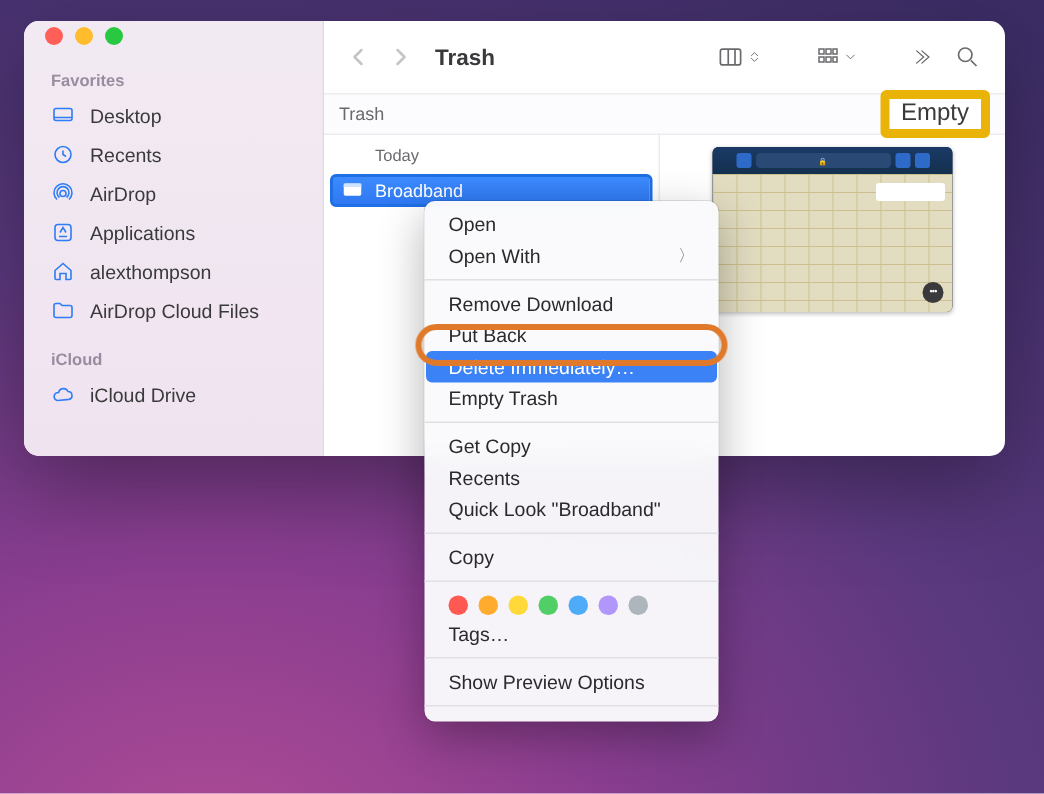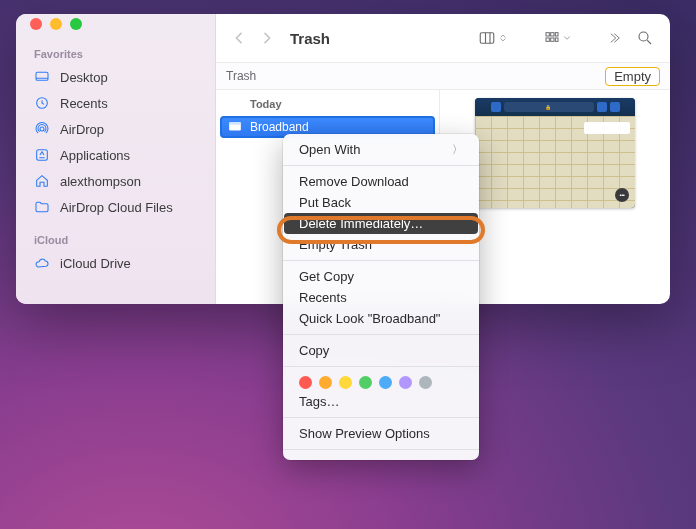--- a/index.html
+++ b/index.html
@@ -22,25 +22,25 @@
   
   .content { flex:1; display:flex; flex-direction:column; }
   .toolbar { height:48px; display:flex; align-items:center; padding:0 12px; gap:6px; }
   .nav-arrow { width:22px; height:22px; display:flex; align-items:center; justify-content:center; color:#c5c5c8; font-size:18px; }
   .title { font-size:15px; font-weight:600; color:#3a3a3c; margin-left:6px; }
   .spacer { flex:1; }
   .tool-btn { height:22px; min-width:24px; padding:0 4px; display:flex; align-items:center; justify-content:center; color:#6a6a6e; }
   .tool-btn svg { stroke:#6a6a6e; stroke-width:1.5; fill:none; }
   .subbar { height:28px; border-top:1px solid #ececef; border-bottom:1px solid #ececef;
             background:#fcfcfe; display:flex; align-items:center; padding:0 10px; font-size:12px; color:#6a6a6e; }
-  .empty-btn { margin-left:auto; font-size:13px; color:#3a3a3c; border:1px solid #eab308; border-radius:4px;
+  .empty-btn { margin-left:auto; font-size:16px; color:#3a3a3c; border:6px solid #eab308; border-radius:4px;
                padding:1px 8px; background:#fff; }
   .columns { flex:1; display:flex; }
   .col-list { width:224px; border-right:1px solid #ececef; padding-top:4px; }
-  .section-label { font-size:11px; font-weight:700; color:#6a6a6e; padding:4px 12px 4px 34px; }
+  .section-label { font-size:11px; font-weight:400; color:#6a6a6e; padding:4px 12px 4px 34px; }
   .file-row { margin: 2px 4px 0 4px; height:22px; border-radius:4px; display:flex; align-items:center;
               gap:8px; padding:0 6px; border:2px solid #1f6fe5; background:linear-gradient(#3d8bff,#2e78f2);
               color:#fff; font-size:12px; }
   .file-icon { width:14px; height:14px; }
   .col-preview { flex:1; padding:8px; display:flex; align-items:flex-start; justify-content:center; }
   .preview { width:160px; height:110px; border-radius:4px; box-shadow:0 1px 3px rgba(0,0,0,.25); overflow:hidden;
              position:relative; background:#10203a; }
   .preview-top { height:18px; background:linear-gradient(#1a3a66,#14304f); display:flex; align-items:center;
                  justify-content:center; gap:3px; }
   .addr-pill { width:90px; height:10px; border-radius:3px; background:#2a4a75; font-size:6px; color:#c8d7ee;
@@ -57,21 +57,21 @@
                  background:#3a3a3c; display:flex; align-items:center; justify-content:center; }
   .chat-bubble::after { content:"•••"; color:#fff; font-size:6px; letter-spacing:-0.5px; }
   
   .ctx { position:absolute; left:283px; top:134px; width:196px; background:rgba(250,250,252,0.97);
          border-radius:7px; box-shadow: 0 10px 30px rgba(0,0,0,.3), 0 0 0 0.5px rgba(0,0,0,.15);
          padding:5px 0; backdrop-filter: blur(10px); }
   .ctx-item { font-size:13px; color:#2a2a2c; padding:3px 16px; display:flex; align-items:center;
               justify-content:space-between; position:relative; }
   .ctx-item .chev { font-size:11px; color:#7a7a7e; }
   .ctx-sep { height:1px; background:#e0e0e4; margin:5px 0; }
-  .ctx-item.hl { background:#404040; color:#fff; margin:0 1px; border-radius:4px; padding:3px 15px; }
+  .ctx-item.hl { background:#3b82f6; color:#fff; margin:0 1px; border-radius:4px; padding:3px 15px; }
   .hl-ring { position:absolute; left:277px; top:216px; width:208px; height:28px;
              border:4px solid #e07a2a; border-radius:14px; pointer-events:none; }
   .tag-dots { display:flex; gap:7px; padding:4px 16px 2px 16px; }
   .tdot { width:13px; height:13px; border-radius:50%; }
 </style>
 </head>
 <body>
 
 <div class="window">
 
@@ -229,20 +229,23 @@
           <div class="map"></div>
           <span class="chat-bubble"></span>
         </div>
       </div>
     </div>
   </div>
 </div>
 
 <div class="ctx" id="ctx">
     <div class="ctx-item">
+      <span>Open</span>
+    </div>
+    <div class="ctx-item">
       <span>Open With</span>
       <span class="chev">〉</span>
     </div>
     <div class="ctx-sep"></div>
     <div class="ctx-item">
       <span>Remove Download</span>
     </div>
     <div class="ctx-item">
       <span>Put Back</span>
     </div>

